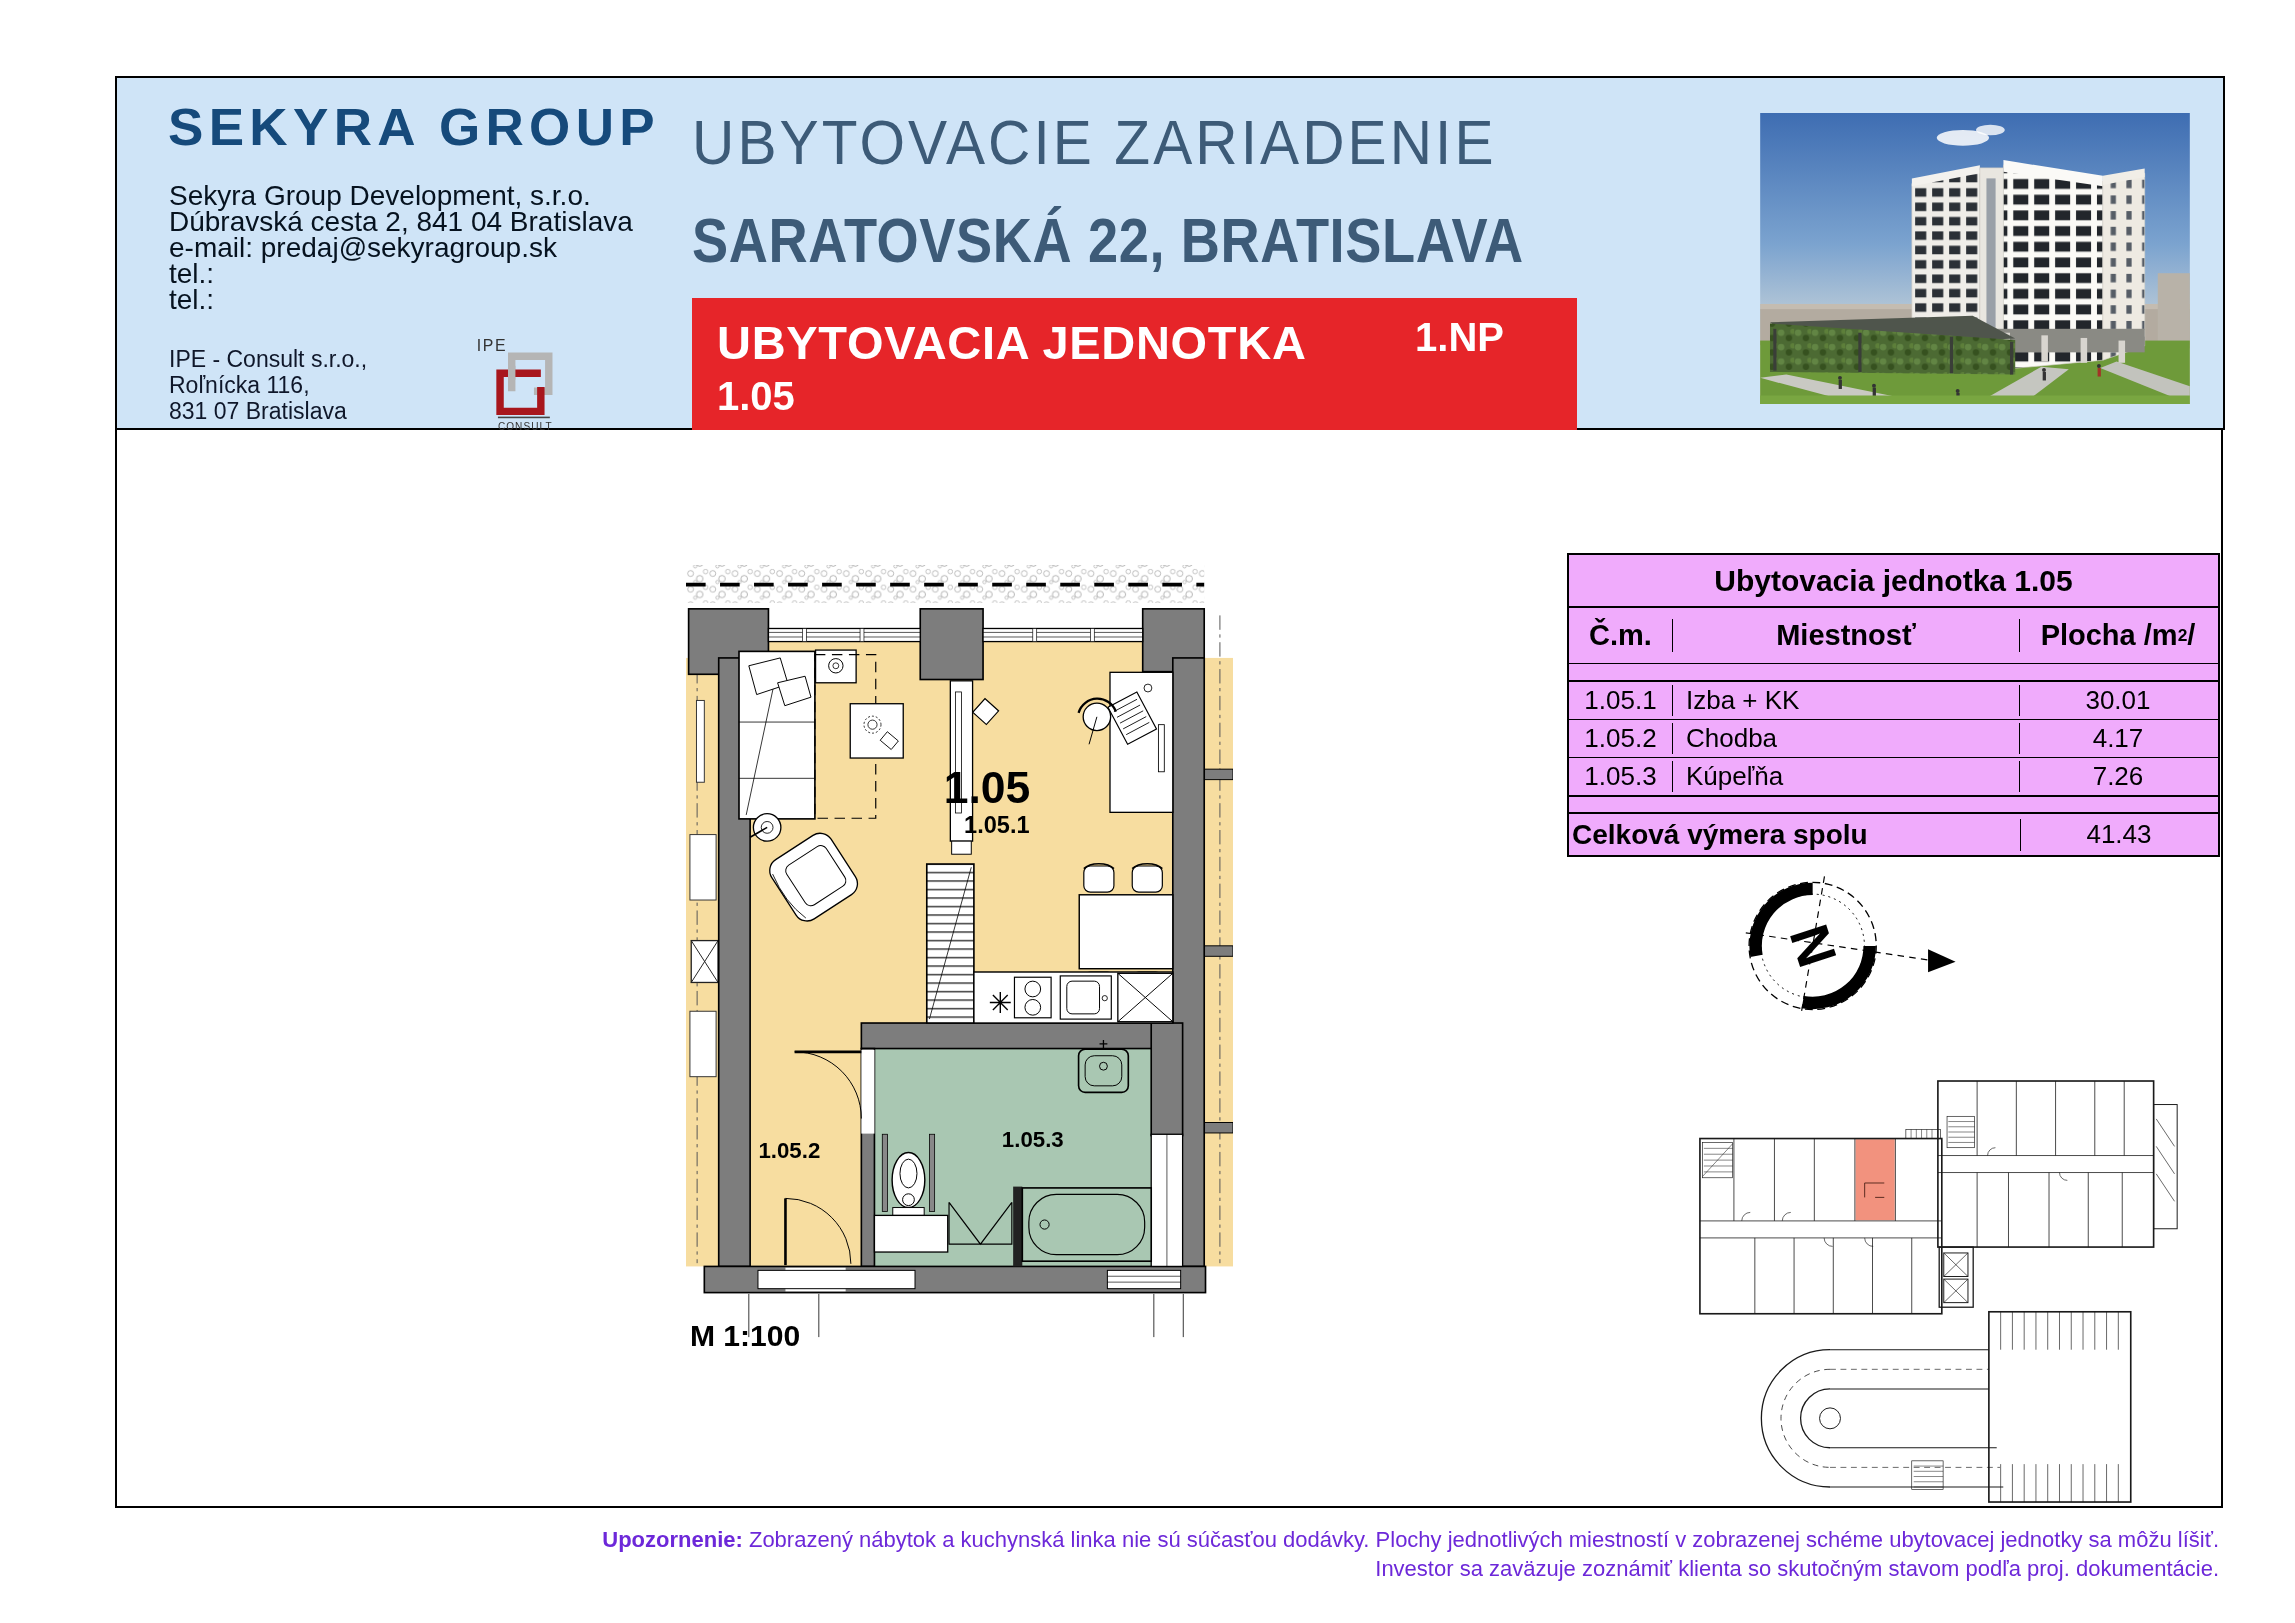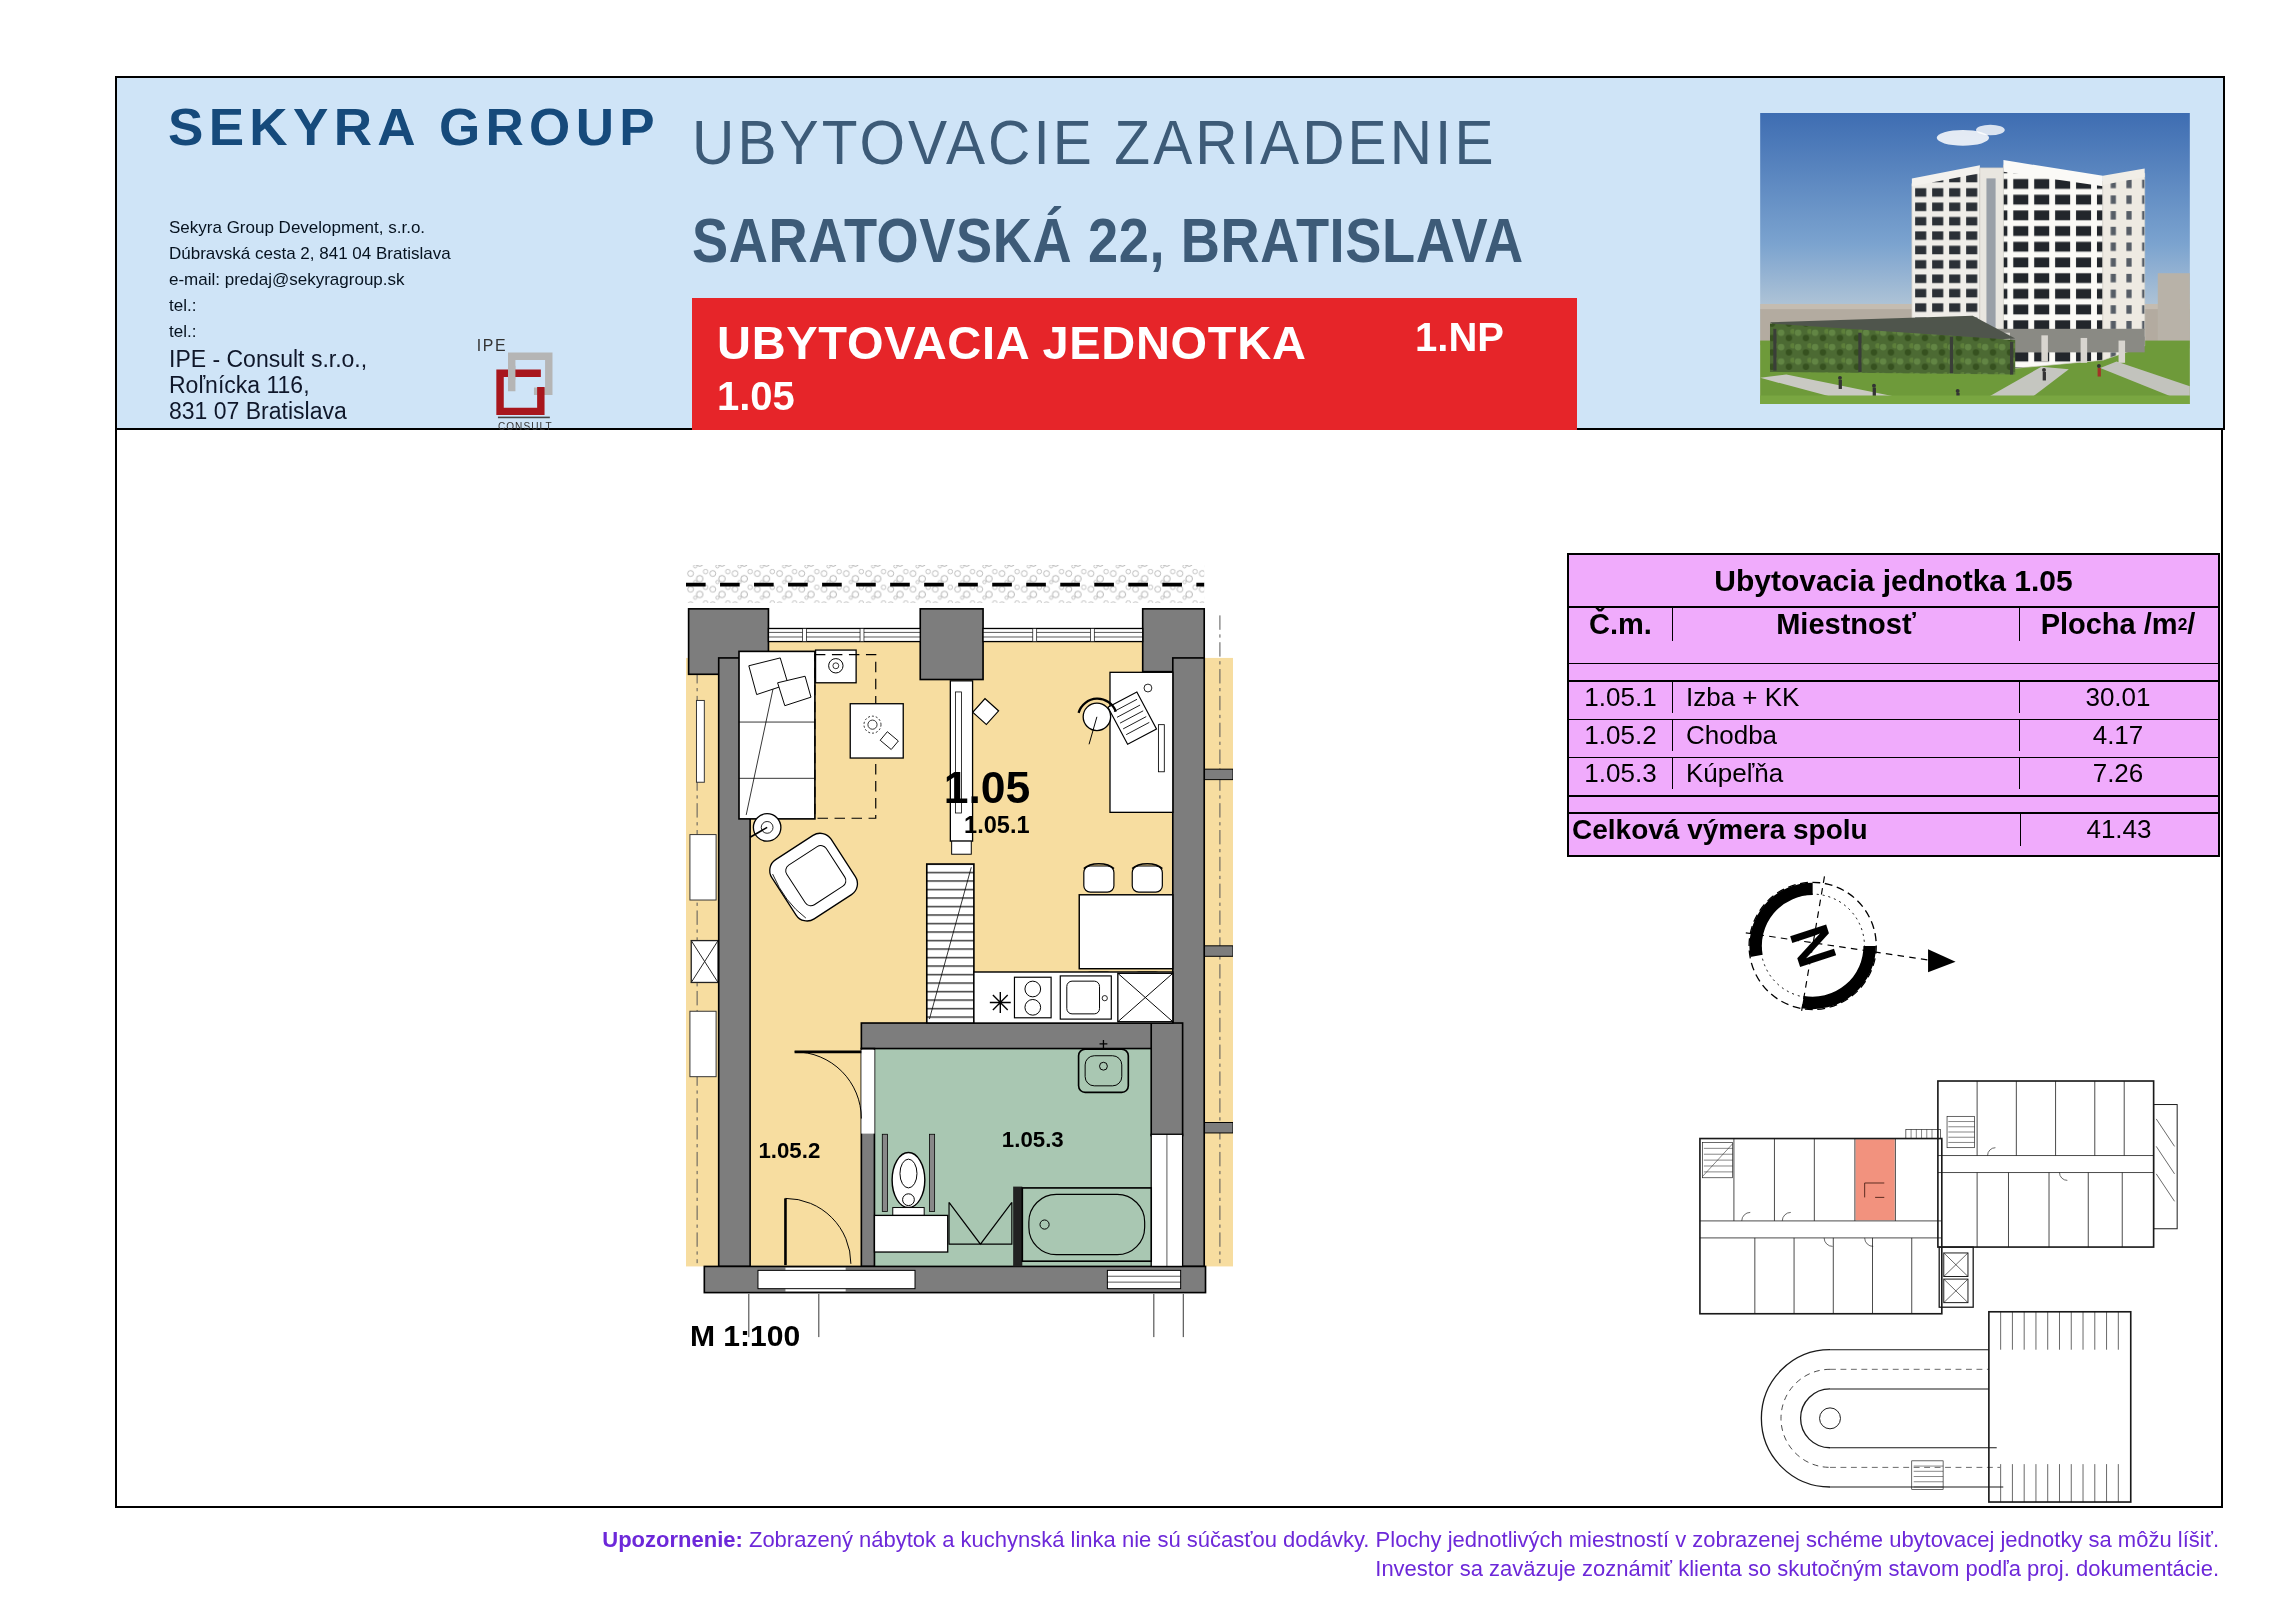--- a/index.html
+++ b/index.html
@@ -1,34 +1,34 @@
 <!DOCTYPE html>
 <html style="font-size:10.5px"><head>
 <meta charset="utf-8">
 <style>
   html,body{margin:0;padding:0;background:#fff;}
   .page{position:relative;width:2295px;height:1623px;background:#fff;overflow:hidden;
         font-family:"Liberation Sans", sans-serif;color:#000;}
   .frame{position:absolute;left:115px;top:76px;width:2104px;height:1428px;border:2.6px solid #000;background:#fff;}
   .header-band{position:absolute;left:115px;top:76px;width:2110px;height:354px;background:#cfe4f7;border:2.6px solid #000;box-sizing:border-box;}
   .logo-text{position:absolute;left:168px;top:97px;font-size:52px;font-weight:800;color:#164a7b;letter-spacing:5.2px;transform:scaleX(1.02);transform-origin:left top;white-space:nowrap;}
-  .company-block{position:absolute;left:169px;top:183px;font-size:17px;line-height:26px;color:#06121f;margin-top:32px;}
+  .company-block{position:absolute;left:169px;top:183px;font-size:28px;line-height:26px;color:#06121f;}
   .consult-block{position:absolute;left:169px;top:346px;font-size:23px;line-height:26px;color:#0f172a;}
   .ipe-logo{position:absolute;left:466px;top:334px;width:102px;height:98px;}
   .title1{position:absolute;left:692px;top:106px;font-size:63px;font-weight:500;color:#3d5b78;letter-spacing:3.3px;transform:scaleX(.93);transform-origin:left top;white-space:nowrap;}
   .title2{position:absolute;left:692px;top:204px;font-size:63px;font-weight:bold;color:#3d5b78;letter-spacing:0.7px;transform:scaleX(.86);transform-origin:left top;white-space:nowrap;}
   .red-banner{position:absolute;left:692px;top:298px;width:885px;height:132px;background:#e62529;color:#fff;}
   .rb-line1{position:absolute;left:25px;top:17px;font-size:47px;font-weight:bold;letter-spacing:0.7px;}
   .rb-floor{position:absolute;right:73px;top:17px;font-size:40px;font-weight:bold;}
   .rb-line2{position:absolute;left:25px;top:76px;font-size:40px;font-weight:bold;}
   .photo{position:absolute;left:1760px;top:113px;width:430px;height:291px;}
   .plan{position:absolute;left:686px;top:553px;width:547px;height:802px;}
   .rtable{position:absolute;left:1567px;top:553px;width:653px;border:2.6px solid #000;background:#f0abfc;box-sizing:border-box;}
   .t-title{height:51px;line-height:51px;text-align:center;font-weight:bold;font-size:30px;border-bottom:2px solid #000;}
-  .t-row{display:flex;align-items:flex-start;}
+  .t-row{display:flex;align-items:center;}
   .t-head{height:55px;border-bottom:1.3px solid #000;}
   .t-gap{height:15.7px;border-bottom:2px solid #000;}
   .t-gap2{height:15.7px;border-bottom:2px solid #000;border-top:1.3px solid #000;}
   .t-data{height:37px;border-bottom:1.3px solid #000;}
   .t-data:last-of-type{border-bottom:none;}
   .c1{width:103px;display:flex;align-items:center;justify-content:center;border-right:1.3px solid #000;}
   .c2{width:347px;display:flex;align-items:center;padding-left:13px;border-right:1.3px solid #000;box-sizing:border-box;}
   .c3{width:196px;display:flex;align-items:center;justify-content:center;}
   .t-head .c1,.t-head .c2,.t-head .c3{font-weight:bold;font-size:29px;justify-content:center;padding-left:0;}
   .t-data{font-size:26px;}

